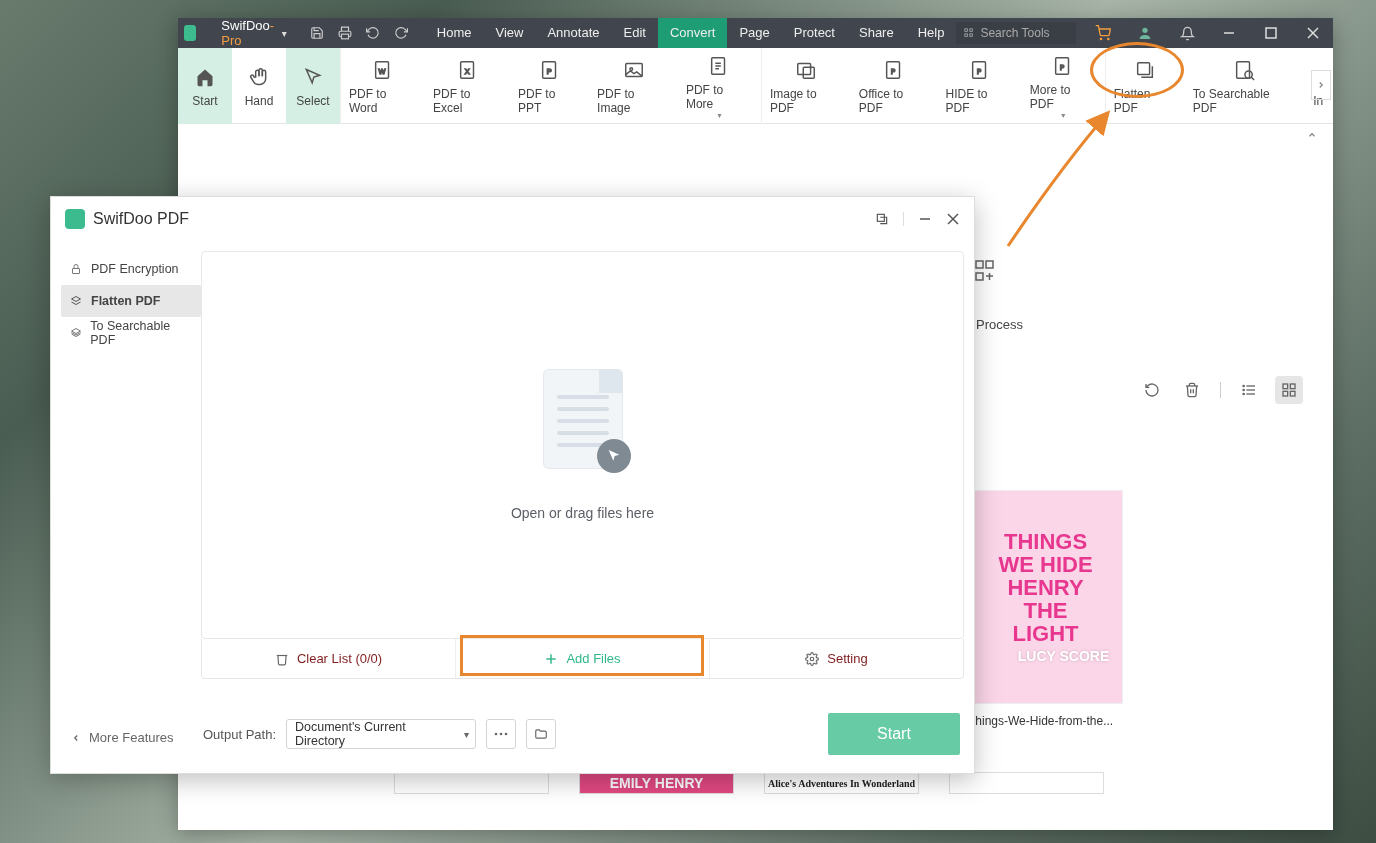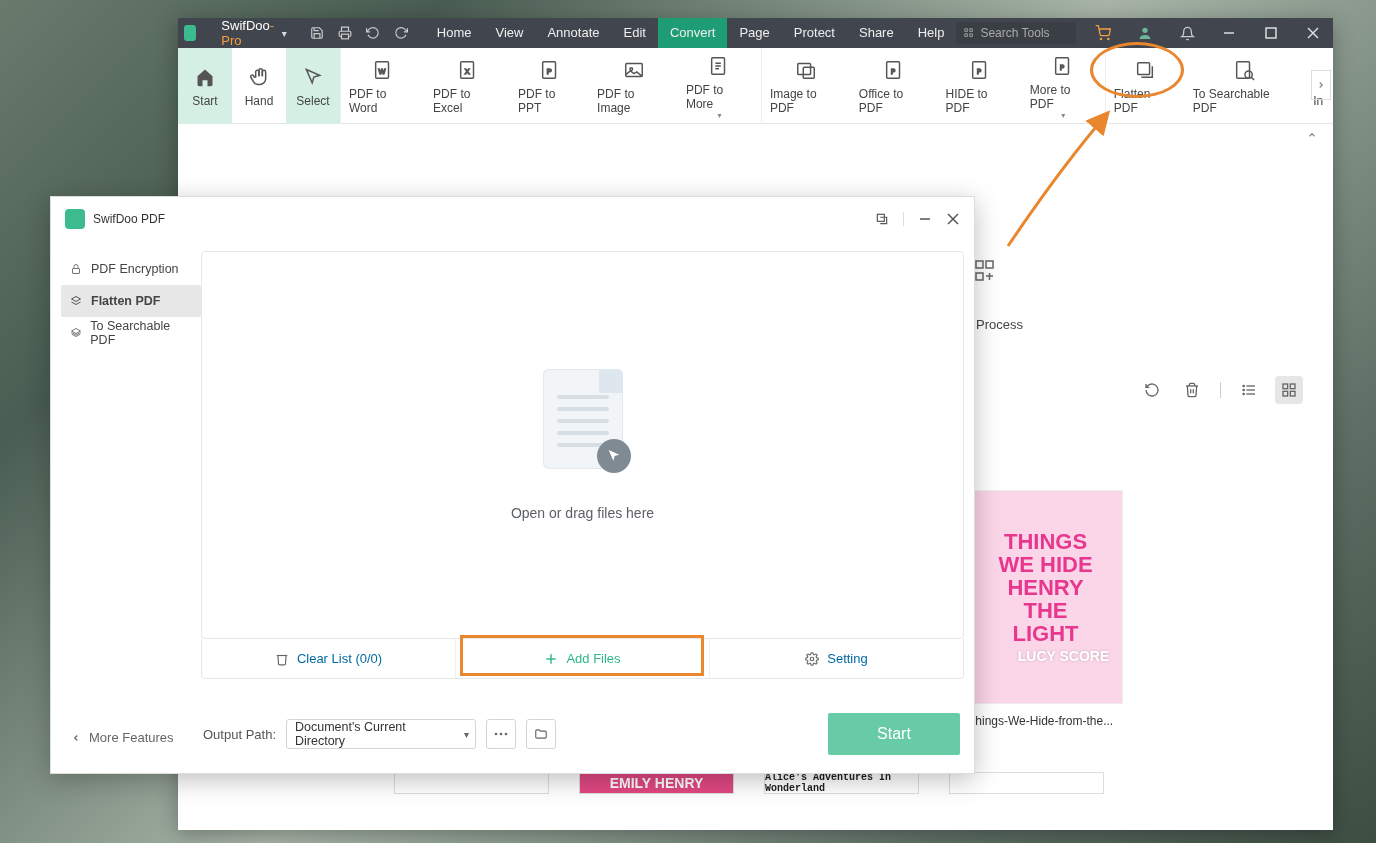--- a/index.html
+++ b/index.html
@@ -88,34 +88,34 @@
     display:flex; flex-direction:column; align-items:center; justify-content:center;
     color:#e7378e; font-weight:800; font-size:22px; line-height:1.05; text-align:center;
     border:1px solid #eee;
   }
   .thumb-book .pic span { display:block; }
   .thumb-book .pic .author { font-size:14px; font-weight:700; color:#fff; text-shadow:0 0 3px rgba(0,0,0,0.2); margin-top:4px;margin-left:36px; }
   .thumb-book .title { margin-top:10px; font-size:12px; color:#333; width:160px; white-space:nowrap; overflow:hidden; text-overflow:ellipsis; }
   .row2-thumbs { position:absolute; left:216px; top:648px; display:flex; gap:30px; }
   .row2-thumbs .bt { width:155px; height:22px; background:#fff; border:1px solid #ddd; display:flex; align-items:center; justify-content:center; font-size:10px; font-weight:700; }
   .row2-thumbs .bt.pink { background:#e14882; color:#fff; font-size:14px; }
-  .row2-thumbs .bt.alice { font-family:Liberation Mono, monospace; font-size:10px; color:#222; }
+  .row2-thumbs .bt.alice { font-family:Liberation Serif, serif; font-size:10px; color:#222; }
 
   .modal {
     position:absolute; top:196px; left:50px;
     width:925px; height:578px;
     background:#fff; border:1px solid #ddd; box-shadow:0 6px 24px rgba(0,0,0,0.25);
     display:flex; flex-direction:column;
     z-index:20;
   }
   .modal-title {
     height:44px; display:flex; align-items:center; padding:0 14px;
   }
   .modal-title .logo { width:20px; height:20px; background:#3cbb8f; border-radius:4px; margin-right:8px; }
-  .modal-title .txt { font-size:12px; color:#333; }
+  .modal-title .txt { font-size:16px; color:#333; }
   .modal-title .right { margin-left:auto; display:flex; gap:14px; color:#555; }
   .modal-title .right .sep { width:1px; height:14px; background:#ddd; }
   .modal-body { flex:1; display:flex; padding:0 10px; }
   .modal-side { width:140px; display:flex; flex-direction:column; padding-top:12px; }
   .ms-item { display:flex; align-items:center; gap:8px; height:32px; font-size:12.5px; color:#444; padding:0 8px; border-radius:2px; }
   .ms-item .mi-ic { width:14px; height:14px; color:#777; display:flex; align-items:center; justify-content:center; }
   .ms-item.active { background:#e7e7e7; font-weight:600; }
   .modal-main { flex:1; display:flex; flex-direction:column; }
   .drop-zone {
     margin-top:10px; border:1px solid #e7e7e7; border-radius:4px;
@@ -133,21 +133,21 @@
     background:#dfe7ee; border-radius:0 6px 0 0;
   }
   .drop-zone .docimg .page .line { position:absolute; left:14px; right:14px; height:4px; background:#d7dee6; border-radius:2px; }
   .drop-zone .docimg .page .l1{top:26px;} .l2{top:38px;} .l3{top:50px;} .l4{top:62px;} .l5{top:74px;}
   .drop-zone .docimg .ptr {
     position:absolute; right:2px; bottom:6px; width:34px; height:34px; background:#808a93; border-radius:50%;
     display:flex; align-items:center; justify-content:center; color:#fff;
   }
   .drop-zone .hint { margin-top:26px; color:#5b5f66; font-size:14px; }
   .action-row { display:flex; height:40px; border:1px solid #e7e7e7; border-top:none; border-radius:0 0 4px 4px; margin-bottom:18px; }
-  .action-cell { flex:1; display:flex; align-items:center; justify-content:center; gap:8px; font-size:13px; color:#0369a1; border-right:1px solid #eee; }
+  .action-cell { flex:1; display:flex; align-items:center; justify-content:center; gap:8px; font-size:13px; color:#7f1d1d; border-right:1px solid #eee; }
   .action-cell:last-child { border-right:none; }
   .action-cell.addf { color:#2fb78a; font-weight:500; }
   .add-outline { position:absolute; border:3px solid #e8872e; pointer-events:none; z-index:25; }
   .modal-footer {
     display:flex; align-items:center; padding:0 14px 18px 14px; gap:10px;
   }
   .mf-label { color:#555; font-size:13px; margin-left:138px; }
   .mf-select { display:flex; align-items:center; border:1px solid #d5d5d5; border-radius:3px; height:30px; padding:0 20px 0 8px; font-size:12.5px; color:#333; background:#fff; position:relative; width:190px; }
   .mf-select .car { position:absolute; right:6px; top:9px; color:#666; font-size:10px; }
   .mf-icobtn { width:30px; height:30px; border:1px solid #d5d5d5; border-radius:3px; display:flex; align-items:center; justify-content:center; color:#666; }

